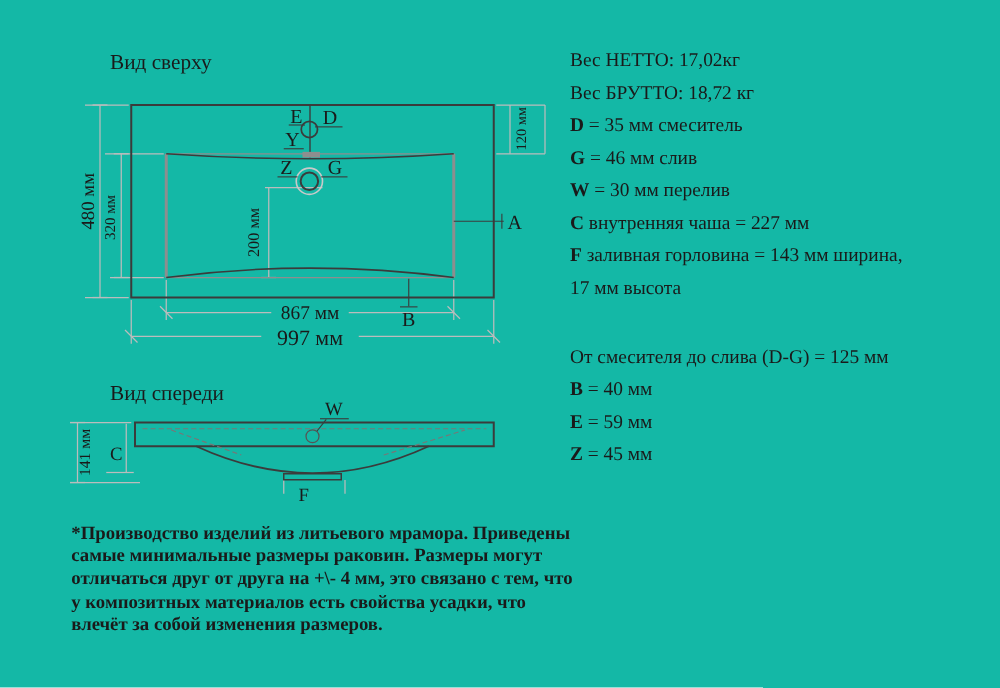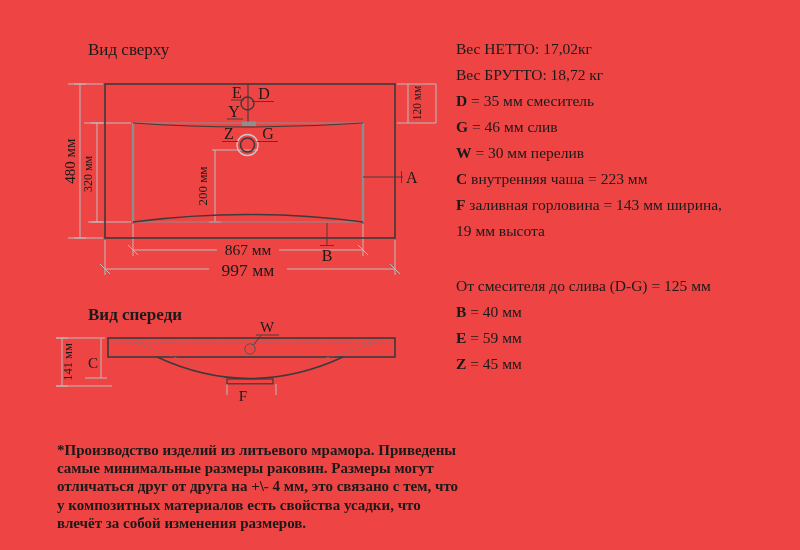--- a/index.html
+++ b/index.html
@@ -1,26 +1,26 @@
 <!DOCTYPE html>
 <html><head>
 <meta charset="utf-8">
 <style>
   html,body{margin:0;padding:0;background:#ffffff;}
-  #page{position:relative;width:800px;height:550px;background:#ef4444;overflow:hidden;
+  #page{position:relative;width:800px;height:550px;background:#14b8a6;overflow:hidden;
         font-family:"Liberation Serif","DejaVu Serif",serif;color:#1a1a1a;}
   .view-title{position:absolute;font-size:17px;color:#1a1a1a;}
   #title-top{left:88px;top:40px;}
-  #title-front{left:88px;top:305px;font-weight:bold;}
+  #title-front{left:88px;top:305px;}
   #drawing-svg{position:absolute;left:0;top:0;}
   #spec-column{position:absolute;left:456px;top:36px;width:336px;font-size:15.5px;}
   .spec-line{height:26px;line-height:26px;white-space:nowrap;}
   .spec-line b{font-weight:bold;}
   #spec-block2{margin-top:29px;}
-  #footnote{position:absolute;left:57px;top:441px;width:404px;font-size:15px;
+  #footnote{position:absolute;left:57px;top:418px;width:404px;font-size:15px;
             font-weight:bold;line-height:18.2px;}
   svg text{font-family:"Liberation Serif","DejaVu Serif",serif;fill:#1a1a1a;}
   .dk{stroke:#3b3b3b;fill:none;}
   .md{stroke:#8e8e8e;fill:none;}
   .lt{stroke:#bcbcbc;fill:none;stroke-width:1;}
   .dash{stroke:#777;fill:none;stroke-width:0.9;stroke-dasharray:4 2.5;}
 </style>
 </head>
 <body>
 
@@ -147,23 +147,23 @@
     </g>
   </svg>
 
   <div id="spec-column">
     <div id="spec-block1">
       <div class="spec-line"><b></b><span>Вес НЕТТО: 17,02кг</span></div>
       <div class="spec-line"><b></b><span>Вес БРУТТО: 18,72 кг</span></div>
       <div class="spec-line"><b>D</b><span> = 35 мм смеситель</span></div>
       <div class="spec-line"><b>G</b><span> = 46 мм слив</span></div>
       <div class="spec-line"><b>W</b><span> = 30 мм перелив</span></div>
-      <div class="spec-line"><b>C</b><span> внутренняя чаша = 223 мм</span></div>
+      <div class="spec-line"><b>C</b><span> внутренняя чаша = 227 мм</span></div>
       <div class="spec-line"><b>F</b><span> заливная горловина = 143 мм ширина,</span></div>
-      <div class="spec-line"><b></b><span>19 мм высота</span></div>
+      <div class="spec-line"><b></b><span>17 мм высота</span></div>
     </div>
     <div id="spec-block2">
       <div class="spec-line"><b></b><span>От смесителя до слива (D-G) = 125 мм</span></div>
       <div class="spec-line"><b>B</b><span> = 40 мм</span></div>
       <div class="spec-line"><b>E</b><span> = 59 мм</span></div>
       <div class="spec-line"><b>Z</b><span> = 45 мм</span></div>
     </div>
   </div>
 
   <div id="footnote">

